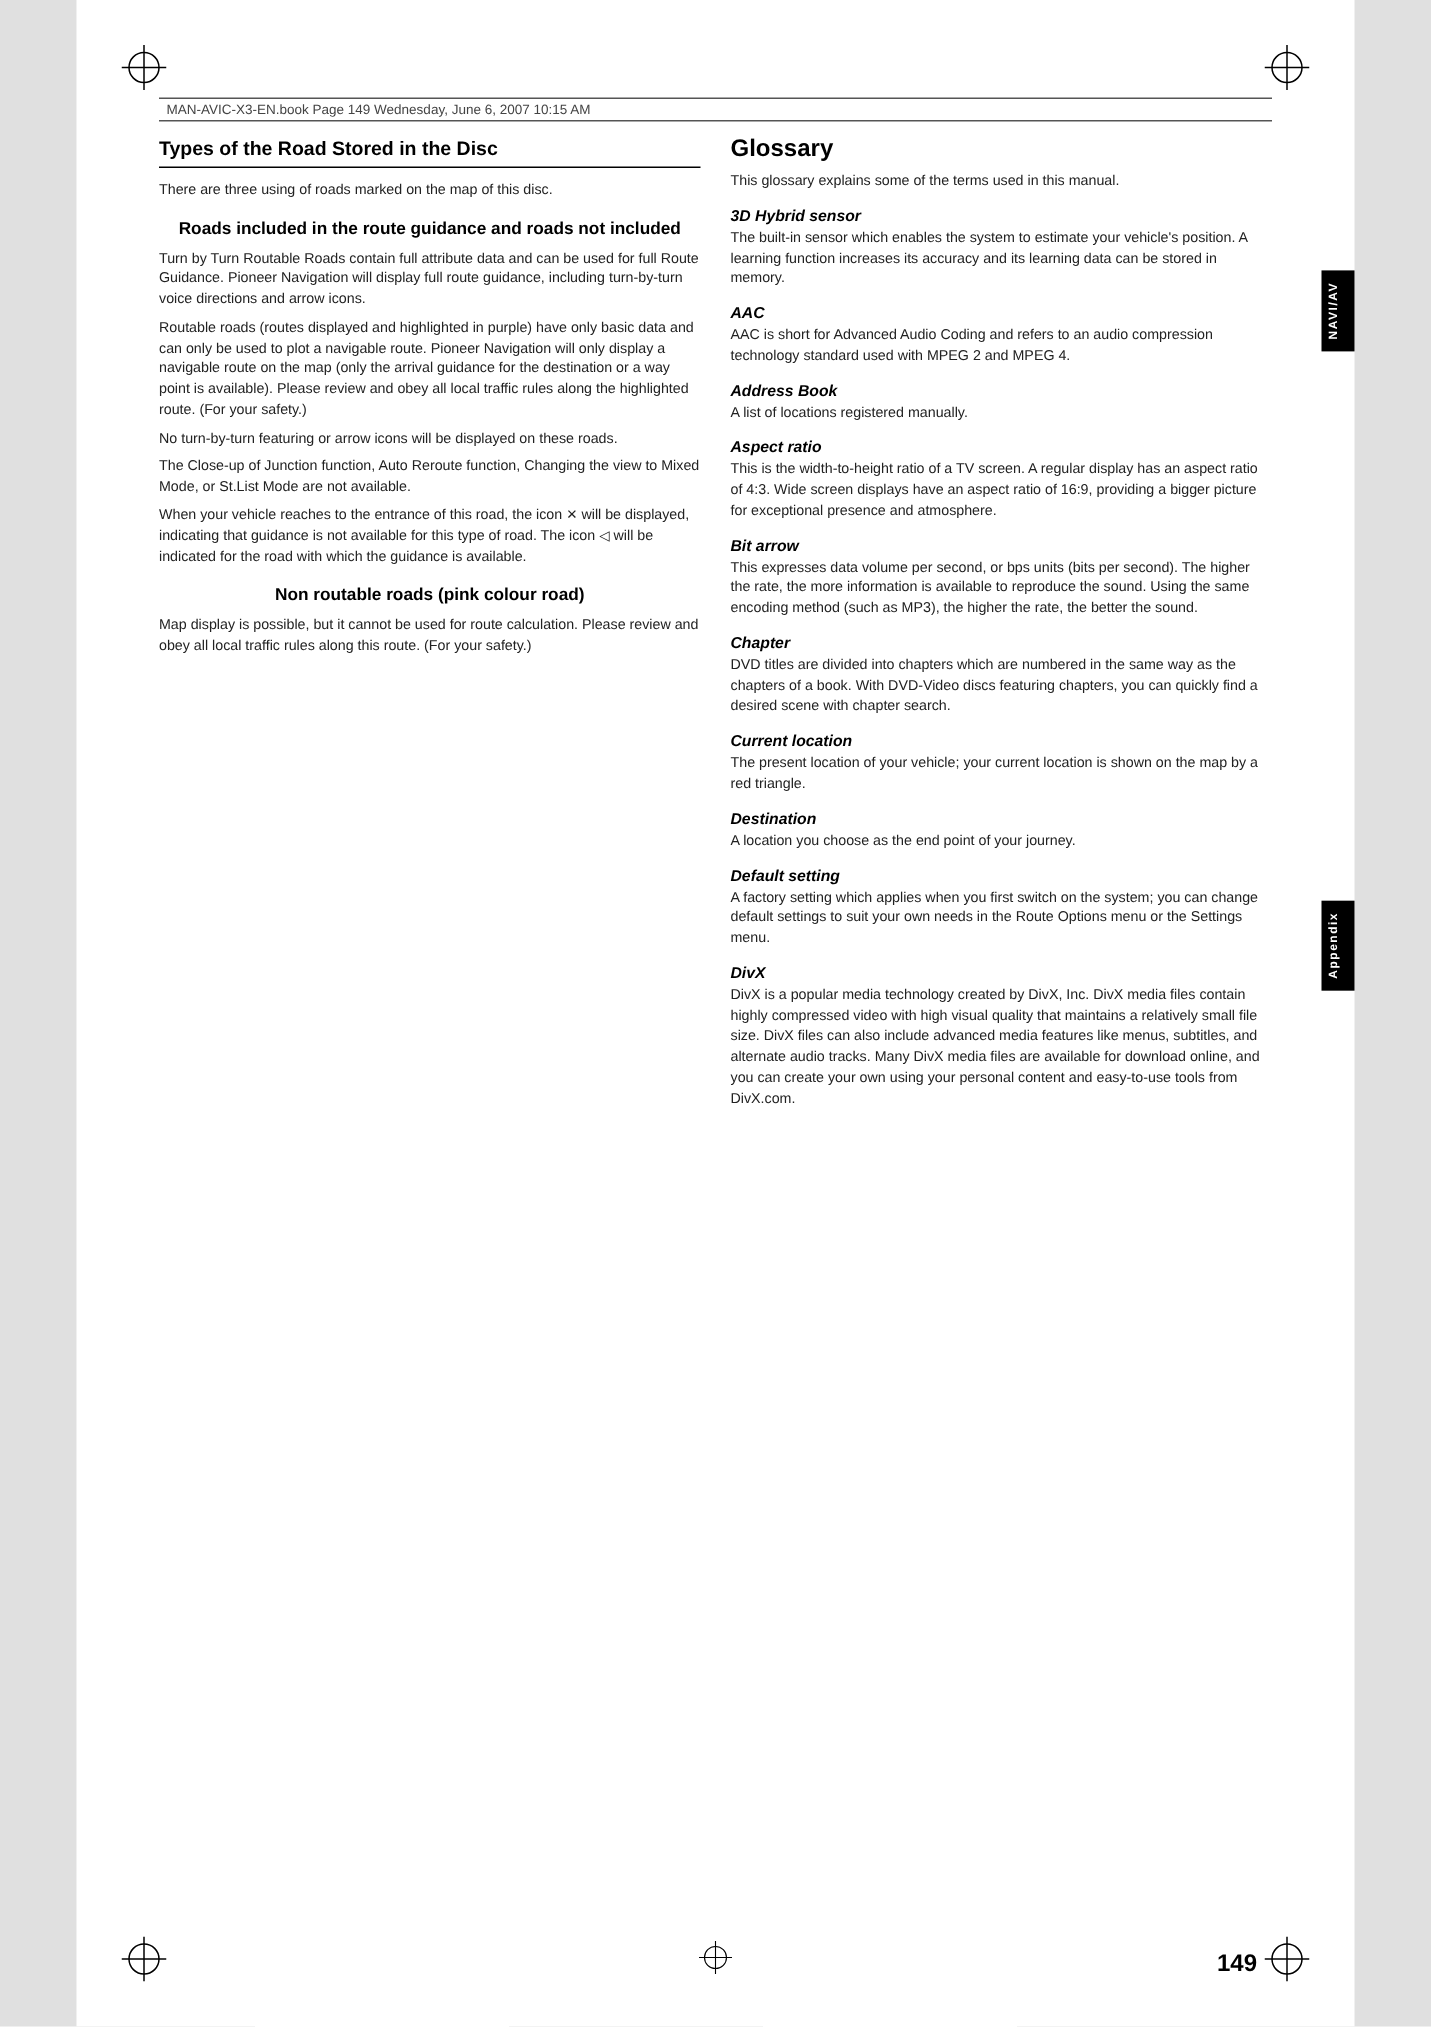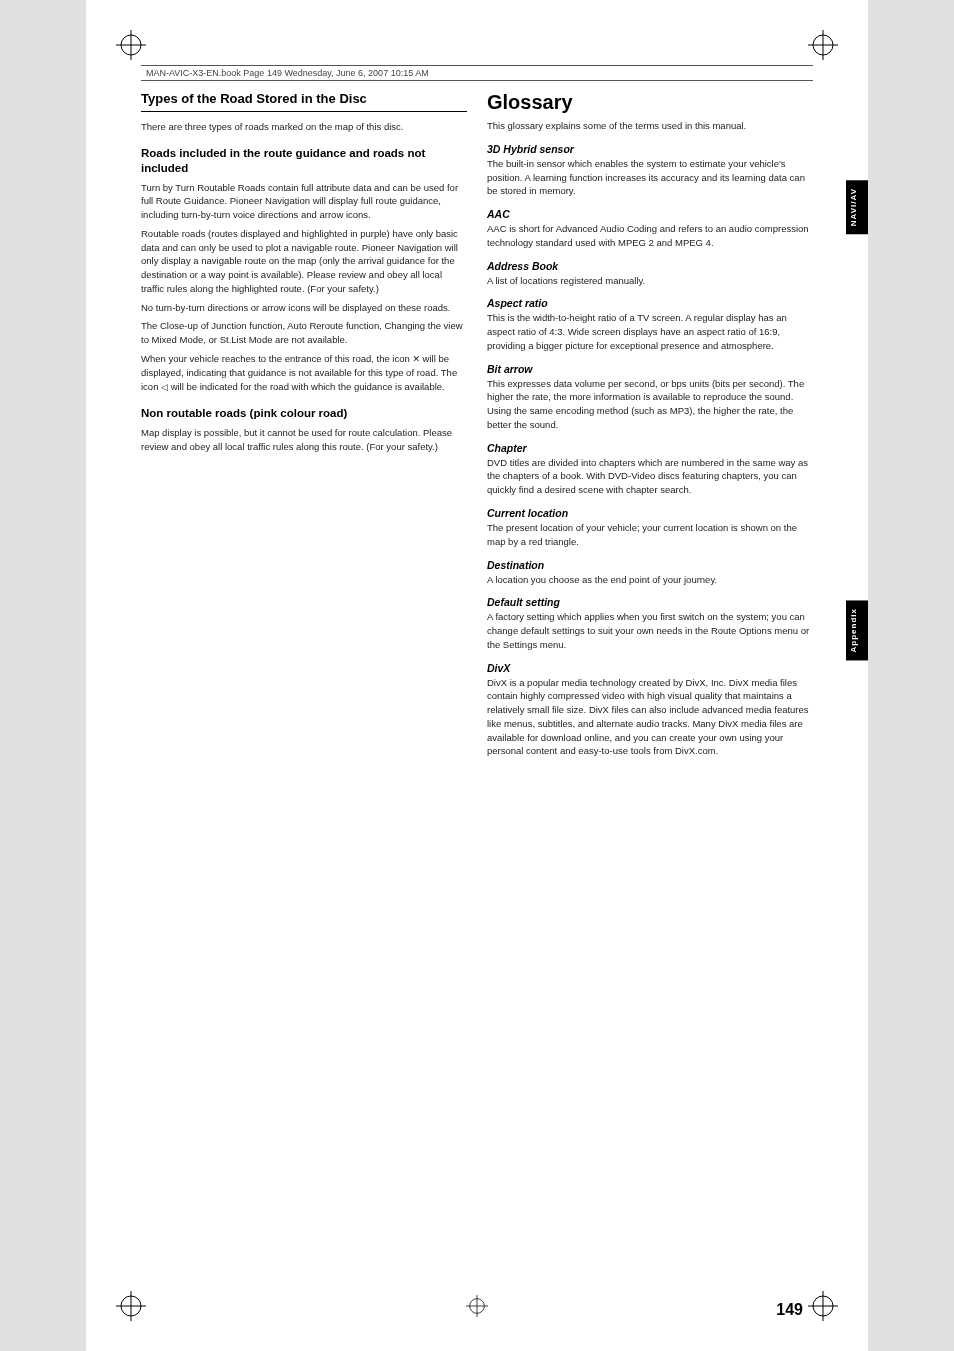--- a/index.html
+++ b/index.html
@@ -5,21 +5,21 @@
     * { margin: 0; padding: 0; box-sizing: border-box; }
     body {
       background: #e0e0e0;
       display: flex;
       justify-content: center;
       align-items: flex-start;
       min-height: 100vh;
       font-family: Arial, Helvetica, sans-serif;
     }
     .page-wrapper {
-      width: 782px;
+      width: 852px;
       min-height: 1351px;
       background: #fff;
       position: relative;
       padding: 0;
     }
     
     .reg-mark {
       position: absolute;
       width: 30px;
       height: 30px;
@@ -96,30 +96,31 @@
     
     .section-title {
       font-size: 13px;
       font-weight: bold;
       border-bottom: 1.5px solid #000;
       padding-bottom: 3px;
       margin-bottom: 8px;
       line-height: 1.3;
     }
     .section-title-right {
-      font-size: 20px;
+      font-size: 16px;
       font-weight: bold;
       margin-bottom: 5px;
     }
     .subsection-title {
       font-size: 11.5px;
       font-weight: bold;
       margin-top: 12px;
       margin-bottom: 5px;
       line-height: 1.3;
+      text-align: center;
     }
     .glossary-term {
       font-size: 10.5px;
       font-weight: bold;
       margin-top: 10px;
       margin-bottom: 2px;
       font-style: italic;
     }
     .body-text {
       font-size: 9.5px;
@@ -200,32 +201,32 @@
     <span>MAN-AVIC-X3-EN.book  Page 149  Wednesday, June 6, 2007  10:15 AM</span>
   </div>
 
   <div class="content-area">
 
     <div class="left-col">
 
       <div class="section-title">Types of the Road Stored in the Disc</div>
 
       <div class="body-text">
-        <p>There are three types of roads marked on the map of this disc.</p>
+        <p>There are three using of roads marked on the map of this disc.</p>
       </div>
 
       <div class="subsection-title">Roads included in the route guidance and roads not included</div>
 
       <div class="body-text">
         <p>Turn by Turn Routable Roads contain full attribute data and can be used for full Route Guidance. Pioneer Navigation will display full route guidance, including turn-by-turn voice directions and arrow icons.</p>
         <p>
           <span class="bold-inline">Routable roads (routes displayed and highlighted in purple)</span>
           <span> have only basic data and can only be used to plot a navigable route. Pioneer Navigation will only display a navigable route on the map (only the arrival guidance for the destination or a way point is available). Please review and obey all local traffic rules along the highlighted route. (For your safety.)</span>
         </p>
-        <p>No turn-by-turn directions or arrow icons will be displayed on these roads.</p>
+        <p>No turn-by-turn featuring or arrow icons will be displayed on these roads.</p>
         <p>The Close-up of Junction function, Auto Reroute function, Changing the view to Mixed Mode, or St.List Mode are not available.</p>
         <p>When your vehicle reaches to the entrance of this road, the icon <span class="icon-inline">✕</span> will be displayed, indicating that guidance is not available for this type of road. The icon <span class="icon-inline">◁</span> will be indicated for the road with which the guidance is available.</p>
       </div>
 
       <div class="subsection-title">Non routable roads (pink colour road)</div>
 
       <div class="body-text">
         <p>Map display is possible, but it cannot be used for route calculation. Please review and obey all local traffic rules along this route. (For your safety.)</p>
       </div>
 

